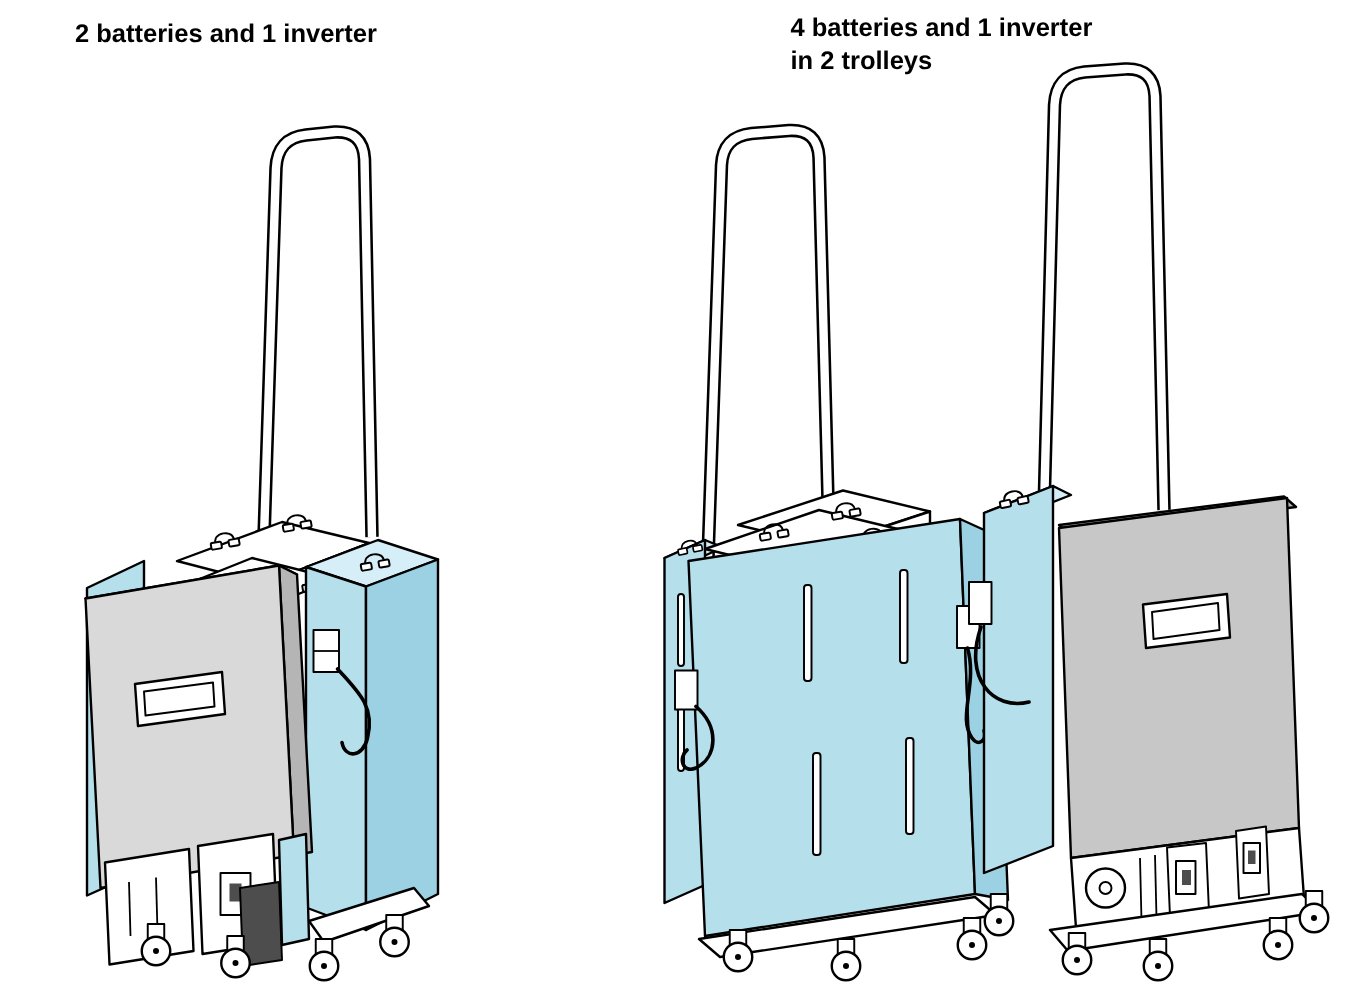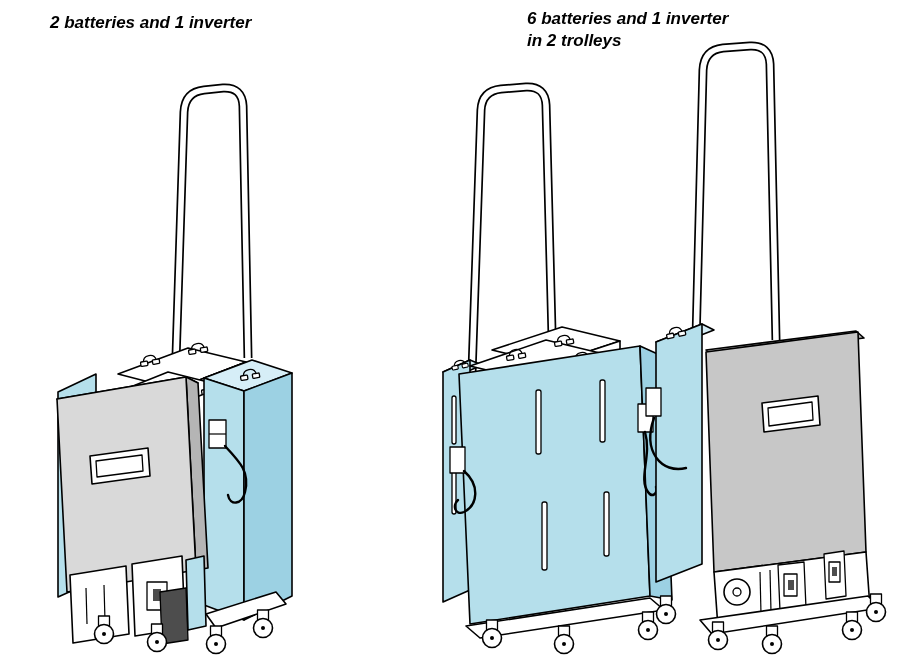--- a/index.html
+++ b/index.html
@@ -1,20 +1,19 @@
 <!DOCTYPE html>
 <html style="--c-page-bg: #ffffff; --c-outline: #000000; --c-battery-blue: #b5dfeb; --c-battery-blue-dark: #9cd1e3; --c-battery-blue-light: #d6eef7; --c-inverter-gray: #d9d9d9; --c-inverter-gray-b: #c7c7c7; --c-inverter-gray-dark: #b5b5b5; --c-dark-part: #4d4d4d;"><head>
 <meta charset="utf-8">
 <style>
   html,body{margin:0;padding:0;background:#fff;}
   .stage{
     position:relative;width:911px;height:655px;overflow:hidden;
     background:var(--c-page-bg,#fff);
     font-family:"Liberation Sans",sans-serif;
-    font-style:italic;
   }
   .caption{
     position:absolute;font-weight:bold;font-size:17px;line-height:1.32;
     color:#000;white-space:nowrap;
   }
   .caption span{display:block;}
   .caption-left{left:50px;top:12px;}
   .caption-right{left:527px;top:8px;}
   svg.scene{position:absolute;left:0;top:0;}
   
@@ -39,21 +38,21 @@
 </head>
 <body>
 
 <div class="stage">
 
   <div class="caption caption-left">
     <span>2 batteries and 1 inverter</span>
   </div>
 
   <div class="caption caption-right">
-    <span>6 batteries and 1 inverter</span>
+    <span>4 batteries and 1 inverter</span>
     <span>in 2 trolleys</span>
   </div>
 
   <svg class="scene" width="911" height="655" viewBox="0 0 911 655">
 
     <defs>
       <g id="clamp">
         <path d="M-6.5 0 Q-6.5 -6.5 0 -6.5 Q6.5 -6.5 6.5 0" class="f-none s14"></path>
         <rect x="-9.5" y="-1.5" width="7" height="4.5" rx="1" class="f-white s14"></rect>
         <rect x="2.5" y="-1.5" width="7" height="4.5" rx="1" class="f-white s14"></rect>

